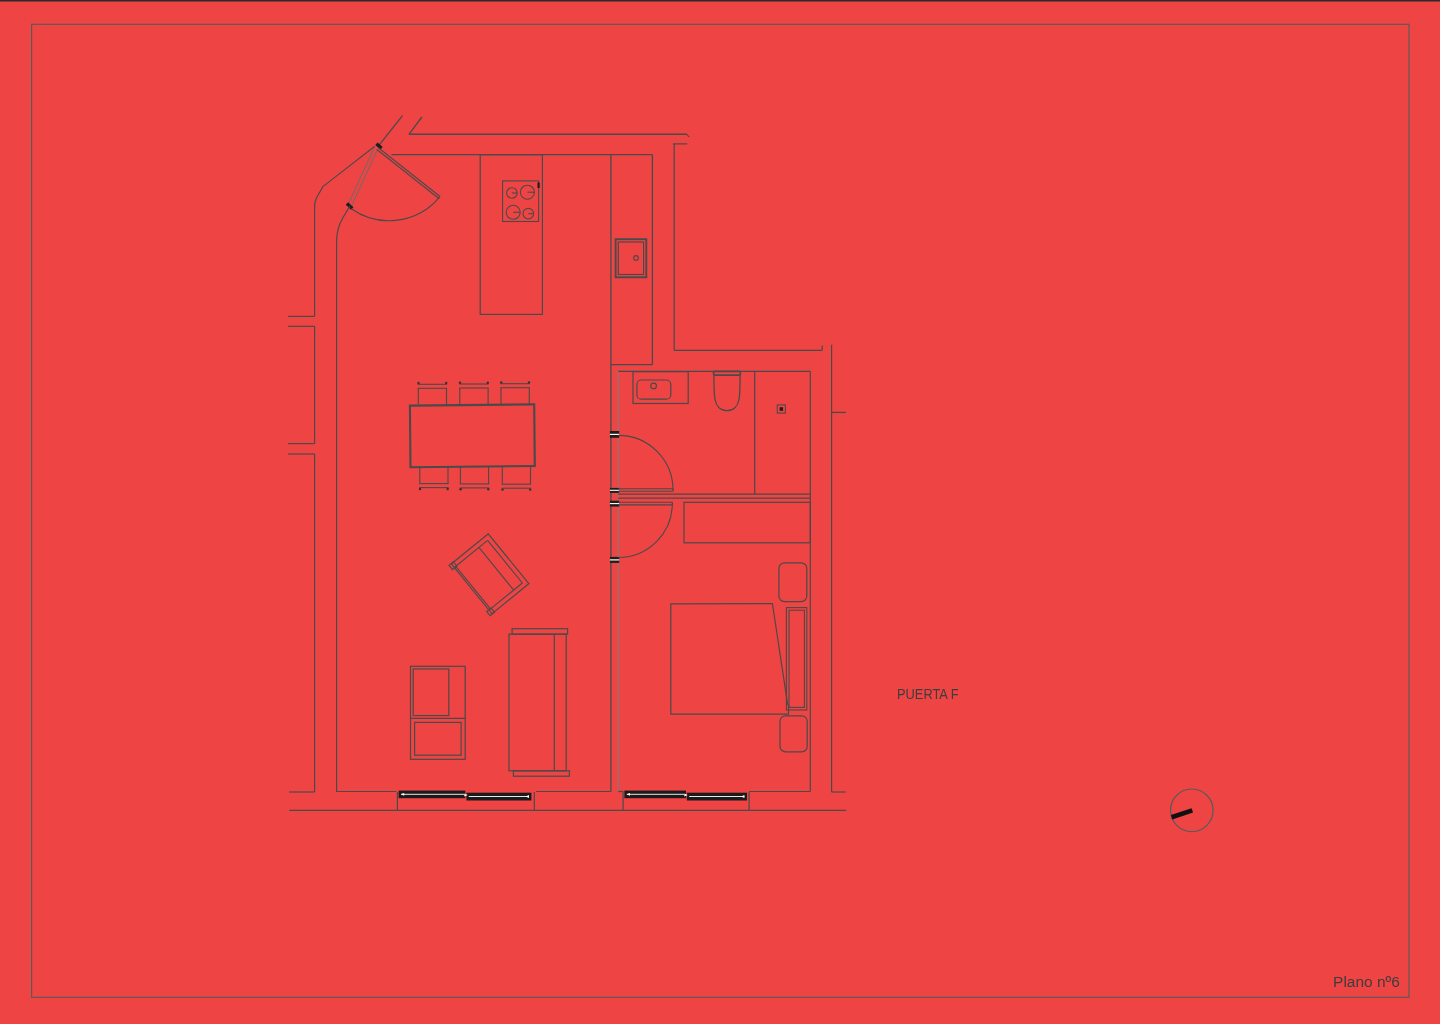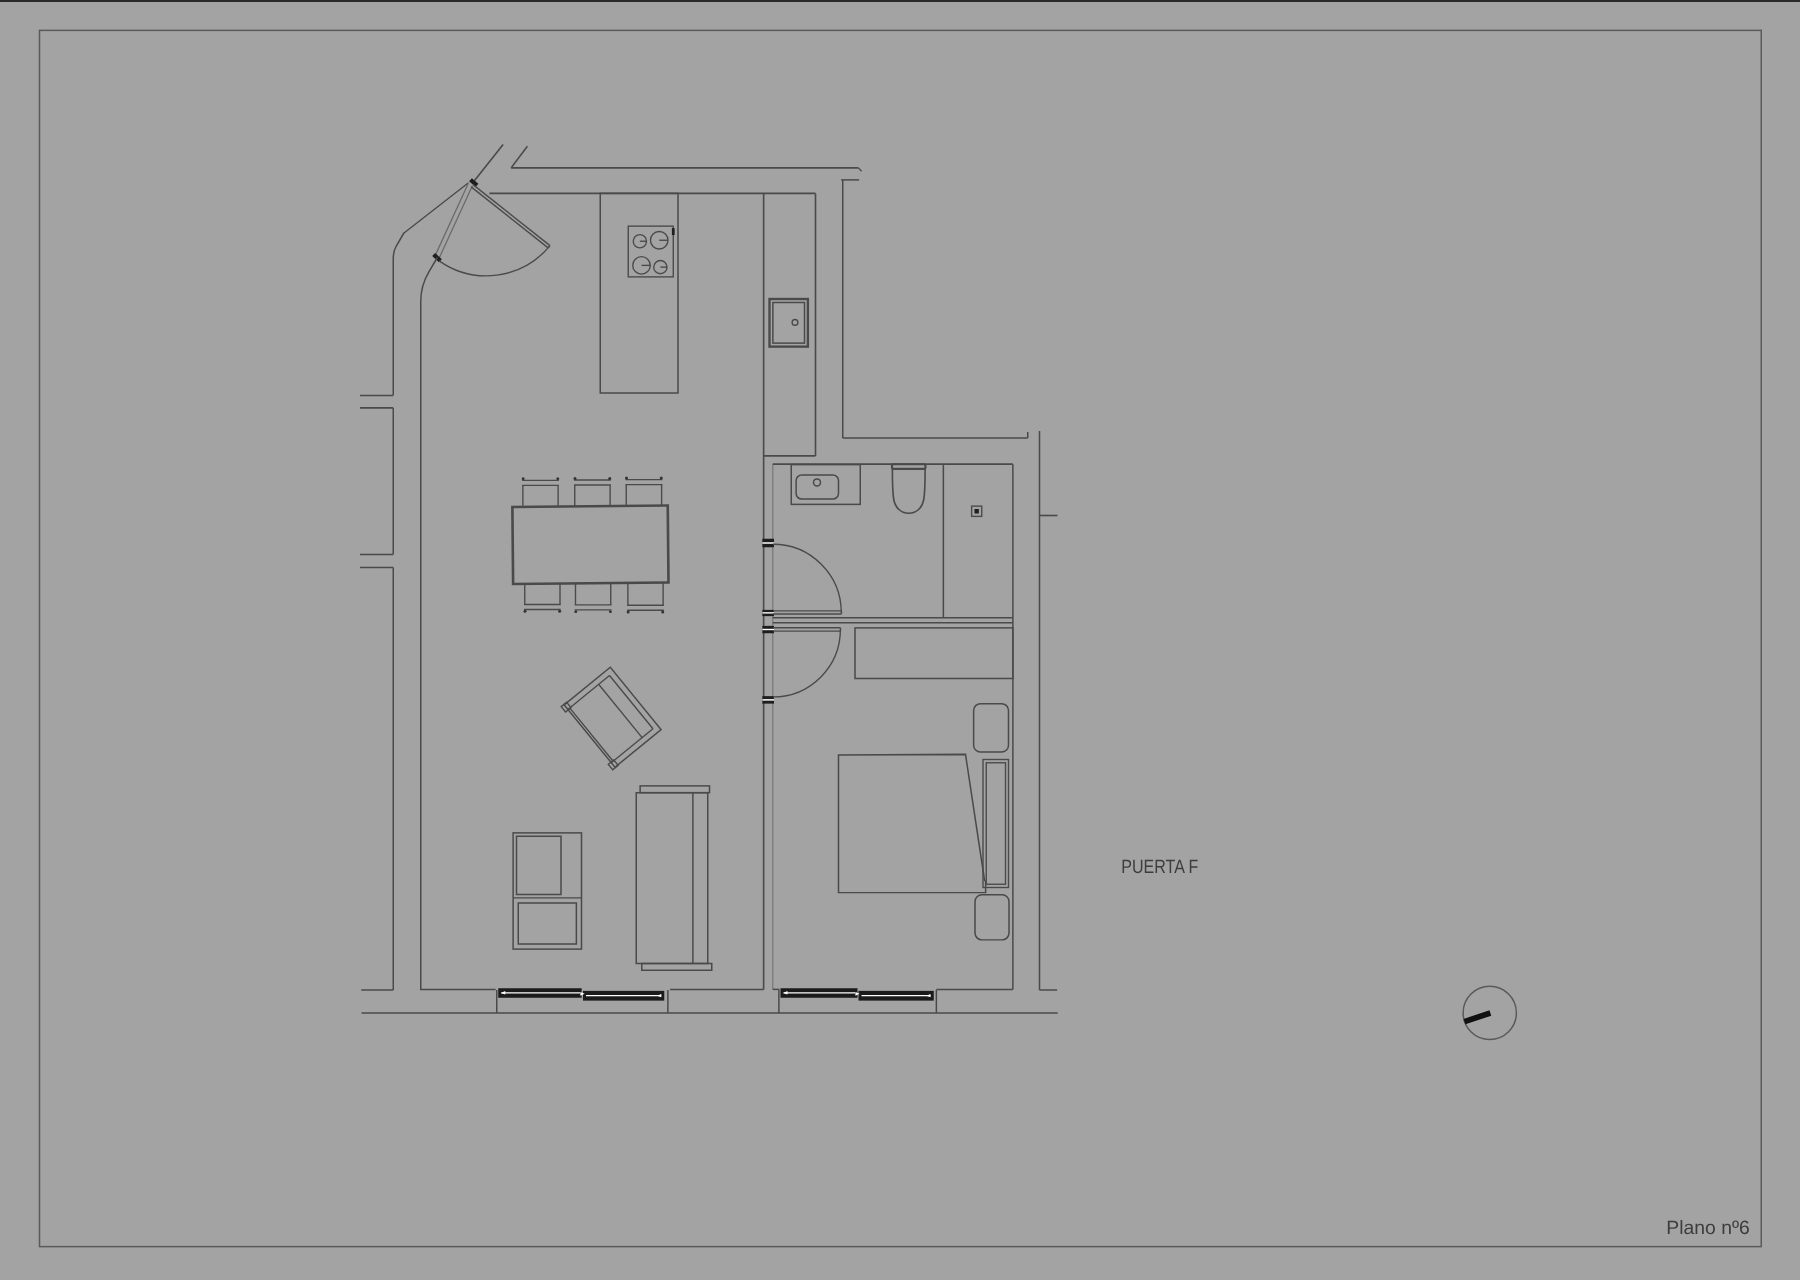--- a/index.html
+++ b/index.html
@@ -1,16 +1,16 @@
 <!DOCTYPE html>
 <html><head>
 <meta charset="utf-8">
 <style>
   html,body{margin:0;padding:0;background:#ffffff;}
-  #page{position:relative;width:1440px;height:1024px;background:#a3a3a3;overflow:hidden;
+  #page{position:relative;width:1440px;height:1024px;background:#ef4444;overflow:hidden;
         font-family:"Liberation Sans", sans-serif;}
   svg{position:absolute;left:0;top:0;}
   text{fill:#3d3d3d;}
 </style>
 </head>
 <body>
 <div id="page">
 <svg width="1440" height="1024" viewBox="0 0 1440 1024" fill="none" stroke-linecap="butt">
 <g stroke="#4a4a4a" stroke-width="1.3">
 

